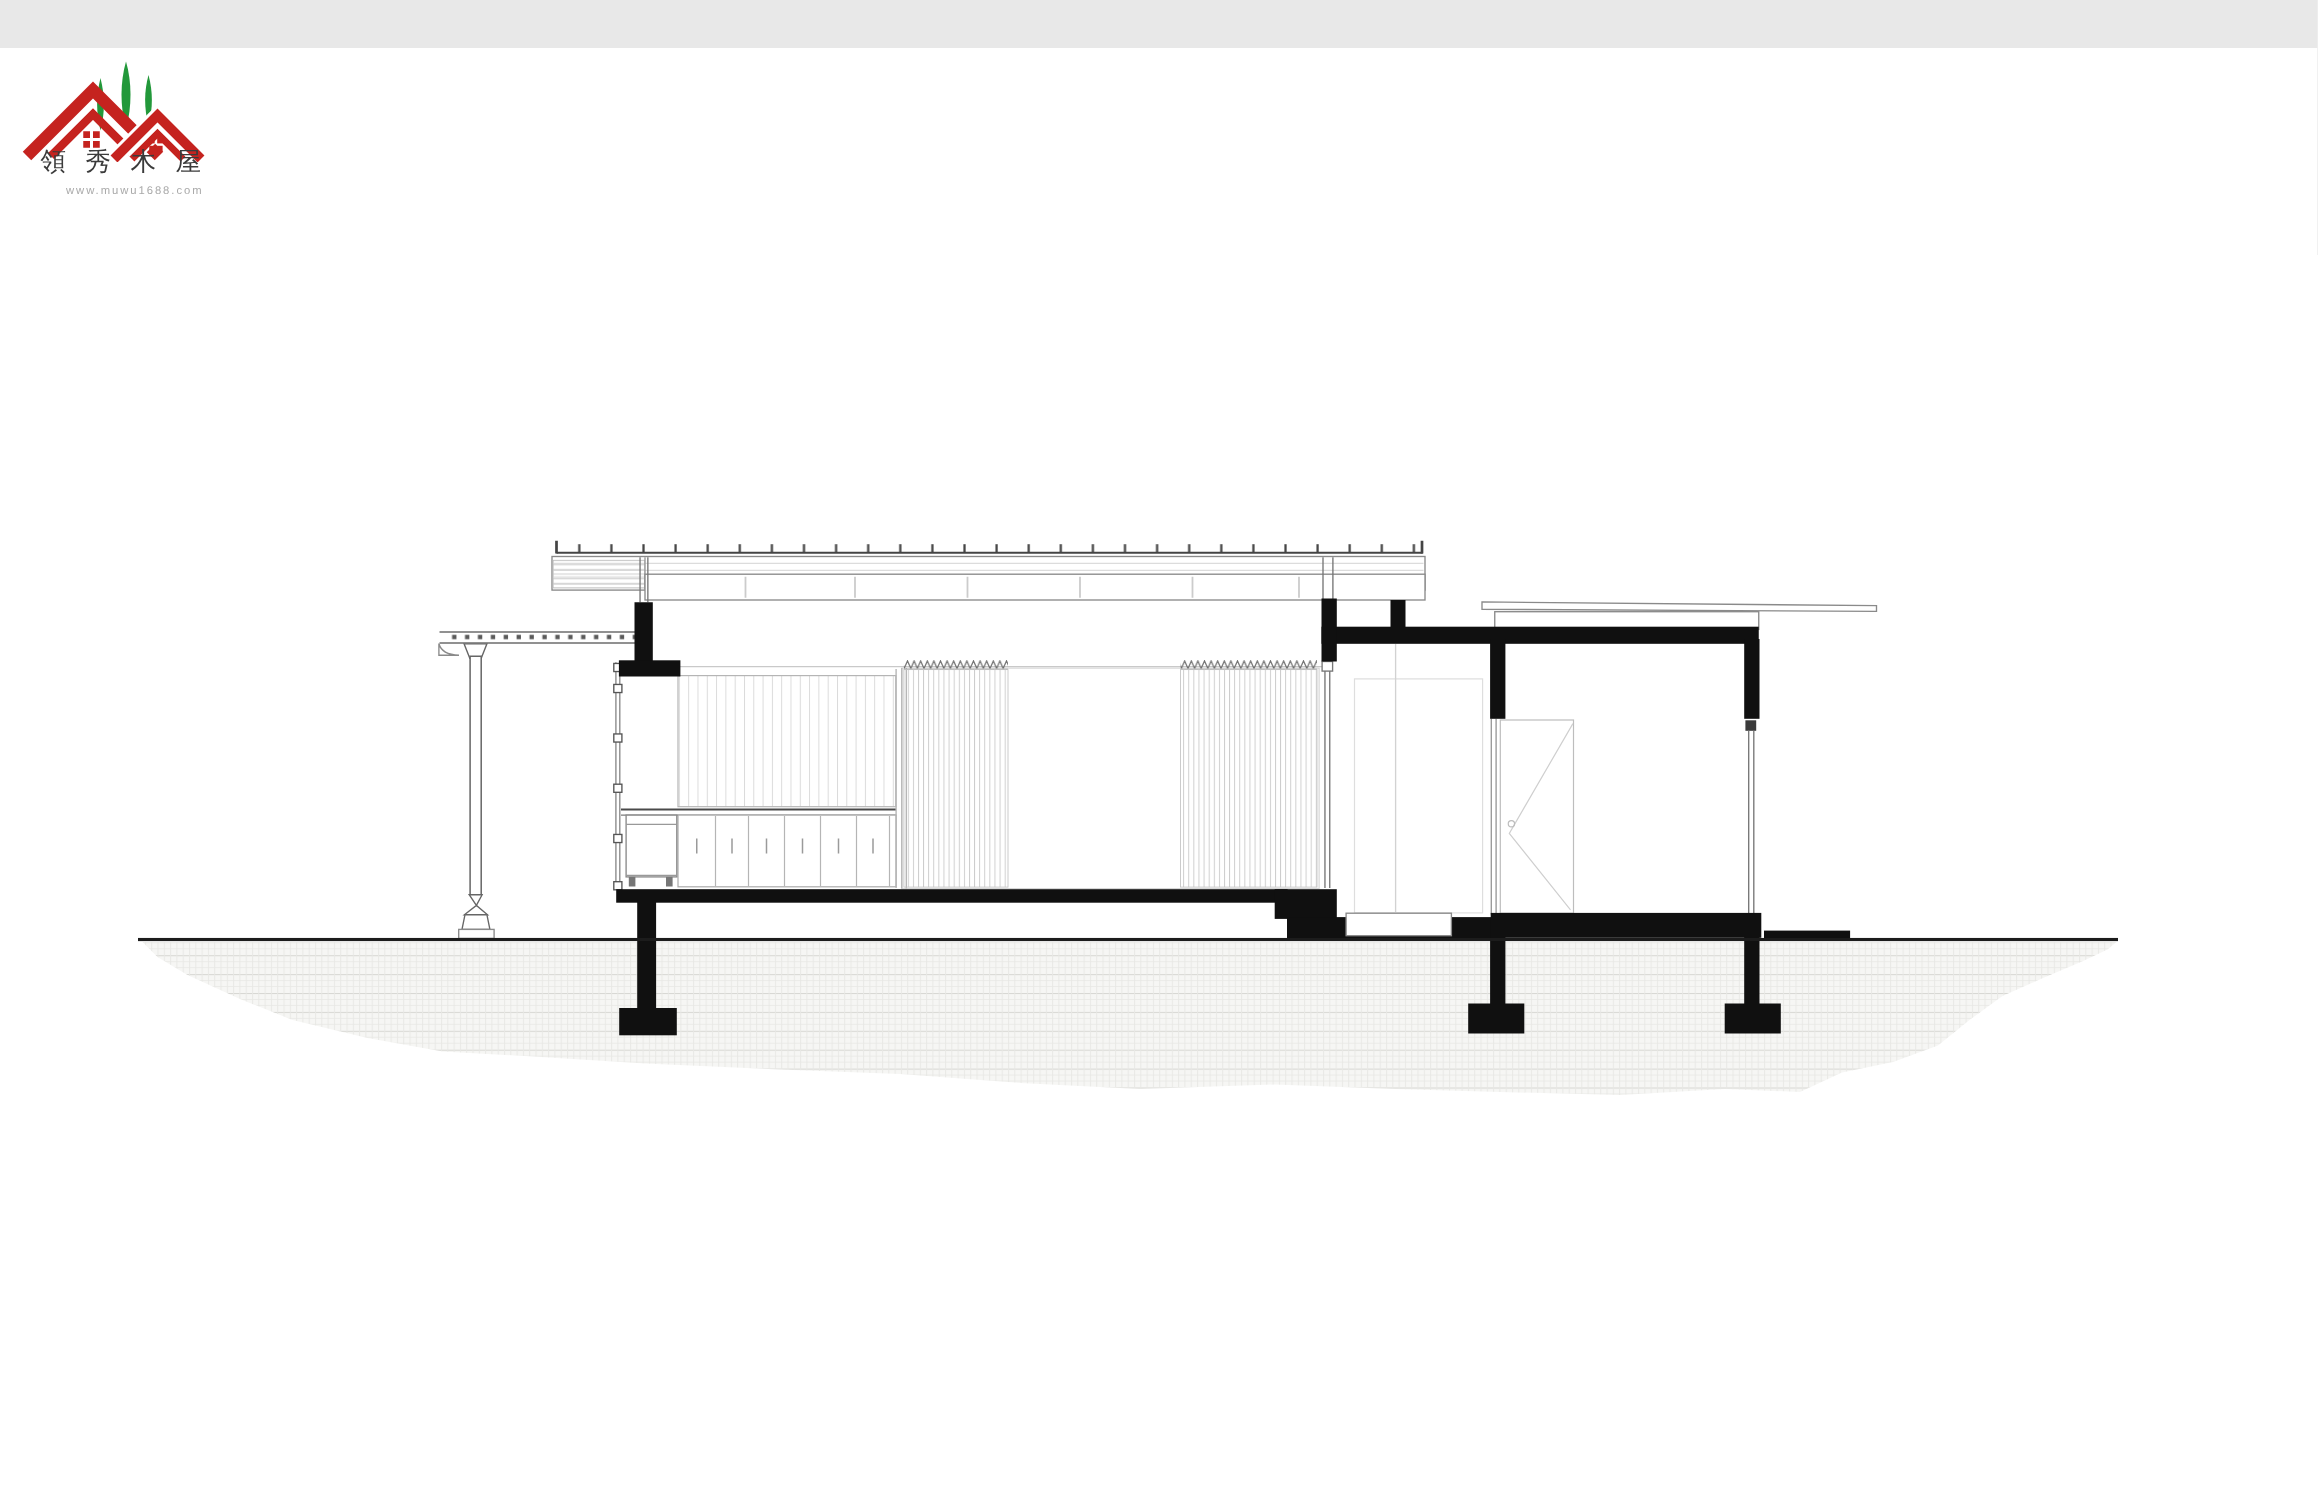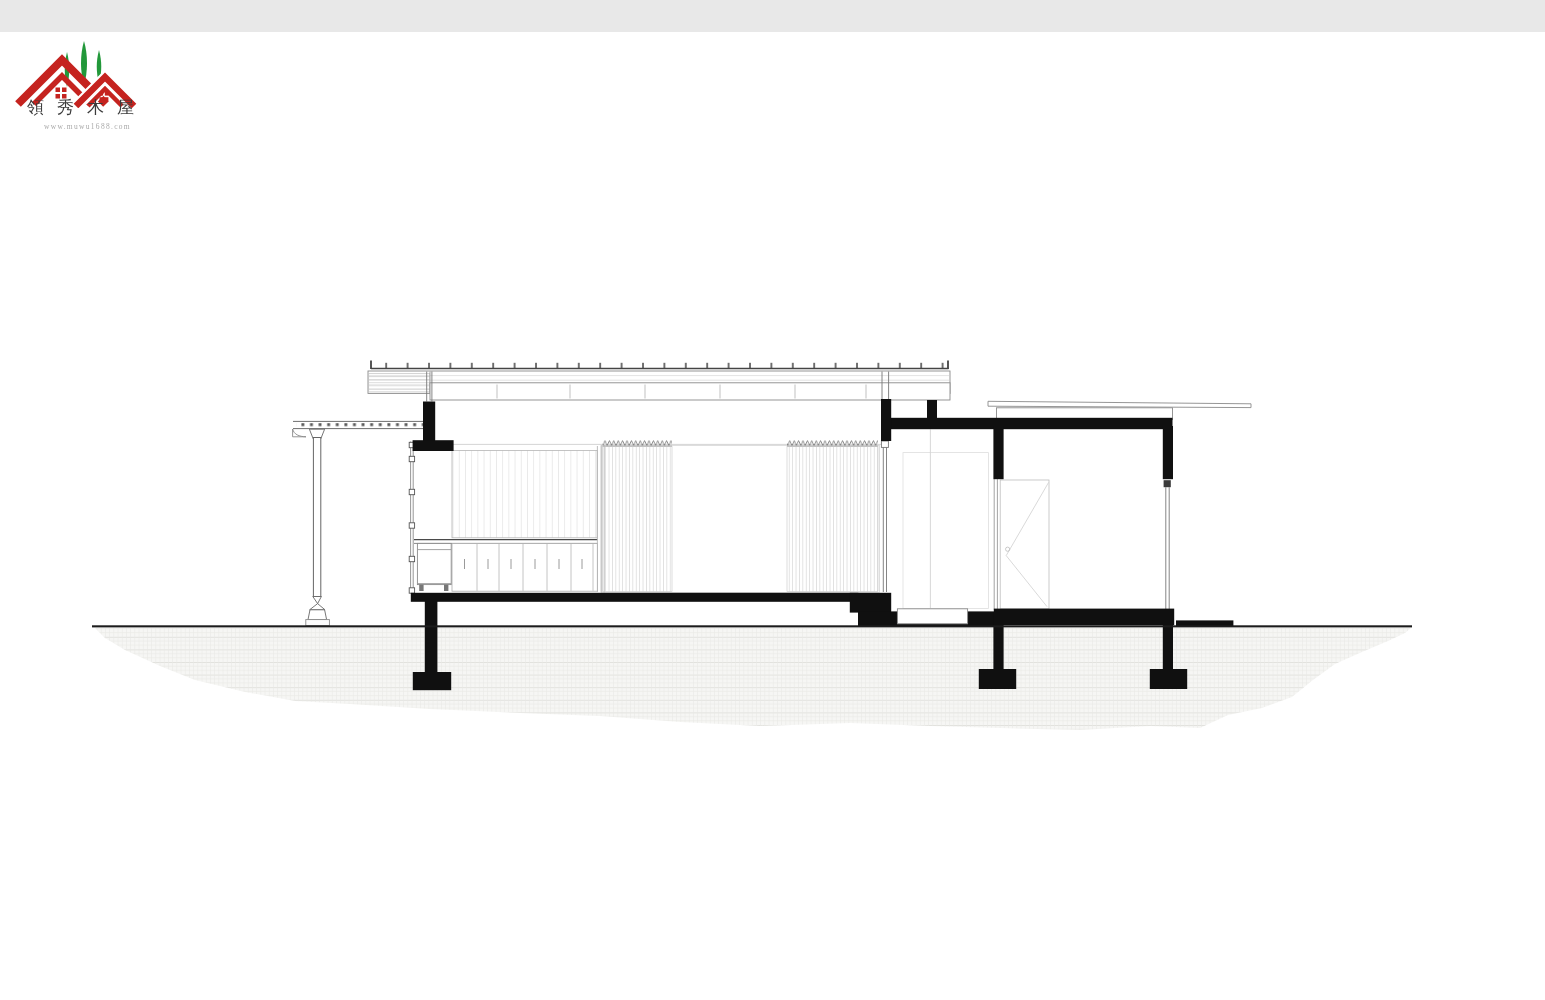--- a/index.html
+++ b/index.html
@@ -9,21 +9,21 @@
   html,body{margin:0;padding:0;background:#e8e8e8;}
   .page{position:relative;width:1545px;height:1000px;background:var(--page_bg);
         overflow:hidden;font-family:"Liberation Sans",sans-serif;margin-top:32px;}
   .drawing-svg{position:absolute;left:0;top:0;width:1545px;height:1000px;}
   .logo{position:absolute;left:0;top:0;width:200px;height:115px;}
   .logo-icon{position:absolute;left:10px;top:6px;width:150px;height:70px;}
   .brand-text{position:absolute;left:27px;top:64px;width:170px;
     font-family:"Liberation Serif","DejaVu Serif",serif;
     font-size:17px;letter-spacing:13px;color:#3b3b3b;white-space:nowrap;}
   .brand-url{position:absolute;left:44px;top:90px;width:140px;
-    font-size:7.5px;letter-spacing:1.3px;color:#a9a9a9;white-space:nowrap;font-family:Liberation Serif, serif;}
+    font-size:7.5px;letter-spacing:1.3px;color:#a9a9a9;white-space:nowrap;}
   
   .blk{fill:var(--ink);stroke:none;}
   .gnd{fill:#1c1c1c;stroke:none;}
   .wfill{fill:#ffffff;stroke:var(--line_gray);stroke-width:.9;}
   .ln{stroke:#6e6e6e;stroke-width:1;fill:none;}
   .ln-md{stroke:#999999;stroke-width:.9;fill:none;}
   .ln-lt{stroke:#c9c9c9;stroke-width:.8;fill:none;}
   .ln-xlt{stroke:#dcdcdc;stroke-width:.8;fill:none;}
   .red-stroke{stroke:var(--logo_red);fill:none;}
   .white-stroke{stroke:#ffffff;fill:none;}

